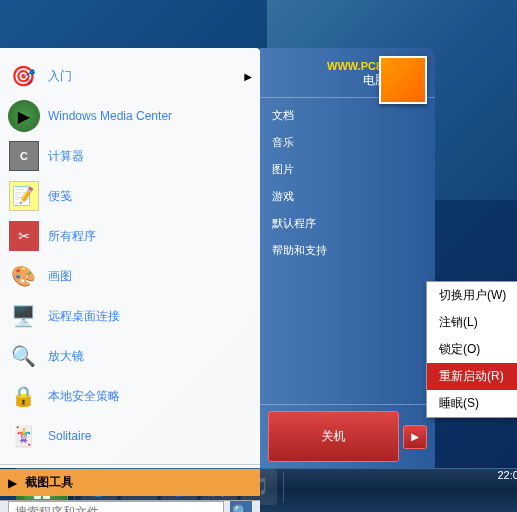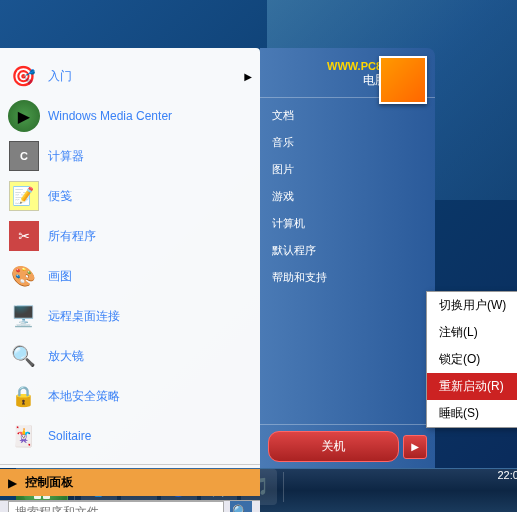--- a/index.html
+++ b/index.html
@@ -232,25 +232,25 @@
       display: flex;
       align-items: center;
       gap: 4px;
     }
 
     .shutdown-btn {
       flex: 1;
       background: linear-gradient(to bottom, #d44, #a22);
       color: white;
       font-size: 12px;
-      padding: 6px 8px;
+      padding: 16px 8px;
       cursor: pointer;
       text-align: center;
       border: 1px solid #f66;
-      border-radius: 11px;
+      border-radius: 3px;
     }
 
     .shutdown-arrow {
       width: 24px;
       height: 24px;
       background: linear-gradient(to bottom, #d44, #a22);
       color: white;
       display: flex;
       align-items: center;
       justify-content: center;
@@ -427,21 +427,21 @@
 
         <div class="menu-item">
           <div class="menu-icon">🃏</div>
           <span class="menu-label">Solitaire</span>
         </div>
       </div>
 
       <div class="all-programs-section">
         <div class="all-programs-item">
           <span style="font-size:12px;">▶</span>
-          <span class="menu-label">控制面板</span>
+          <span class="menu-label">截图工具</span>
         </div>
       </div>
 
       <div class="search-bar">
         <input class="search-input" type="text" placeholder="搜索程序和文件" style="">
         <div class="search-btn">🔍</div>
       </div>
 
     </div>
 
@@ -451,21 +451,20 @@
 
       <div class="right-header">
         <div class="website">WWW.PC841.COM</div>
         <div class="subtitle">电脑百事网</div>
       </div>
 
       <div class="right-menu-item">文档</div>
       <div class="right-menu-item">音乐</div>
       <div class="right-menu-item">图片</div>
       <div class="right-menu-item">游戏</div>
-      <div class="right-menu-item">计算机</div>
       <div class="right-menu-item">默认程序</div>
       <div class="right-menu-item">帮助和支持</div>
 
       <div class="right-bottom">
         <div class="shutdown-btn">关机</div>
         <div class="shutdown-arrow">
           <span>▶</span>
 
           <div class="context-menu">
             <div class="context-item">切换用户(W)</div>

